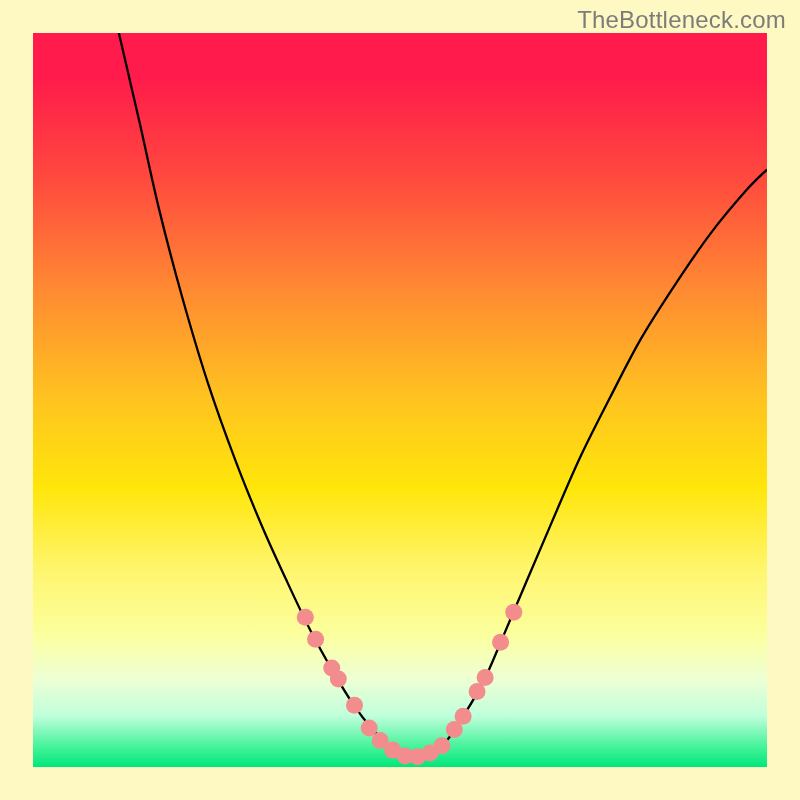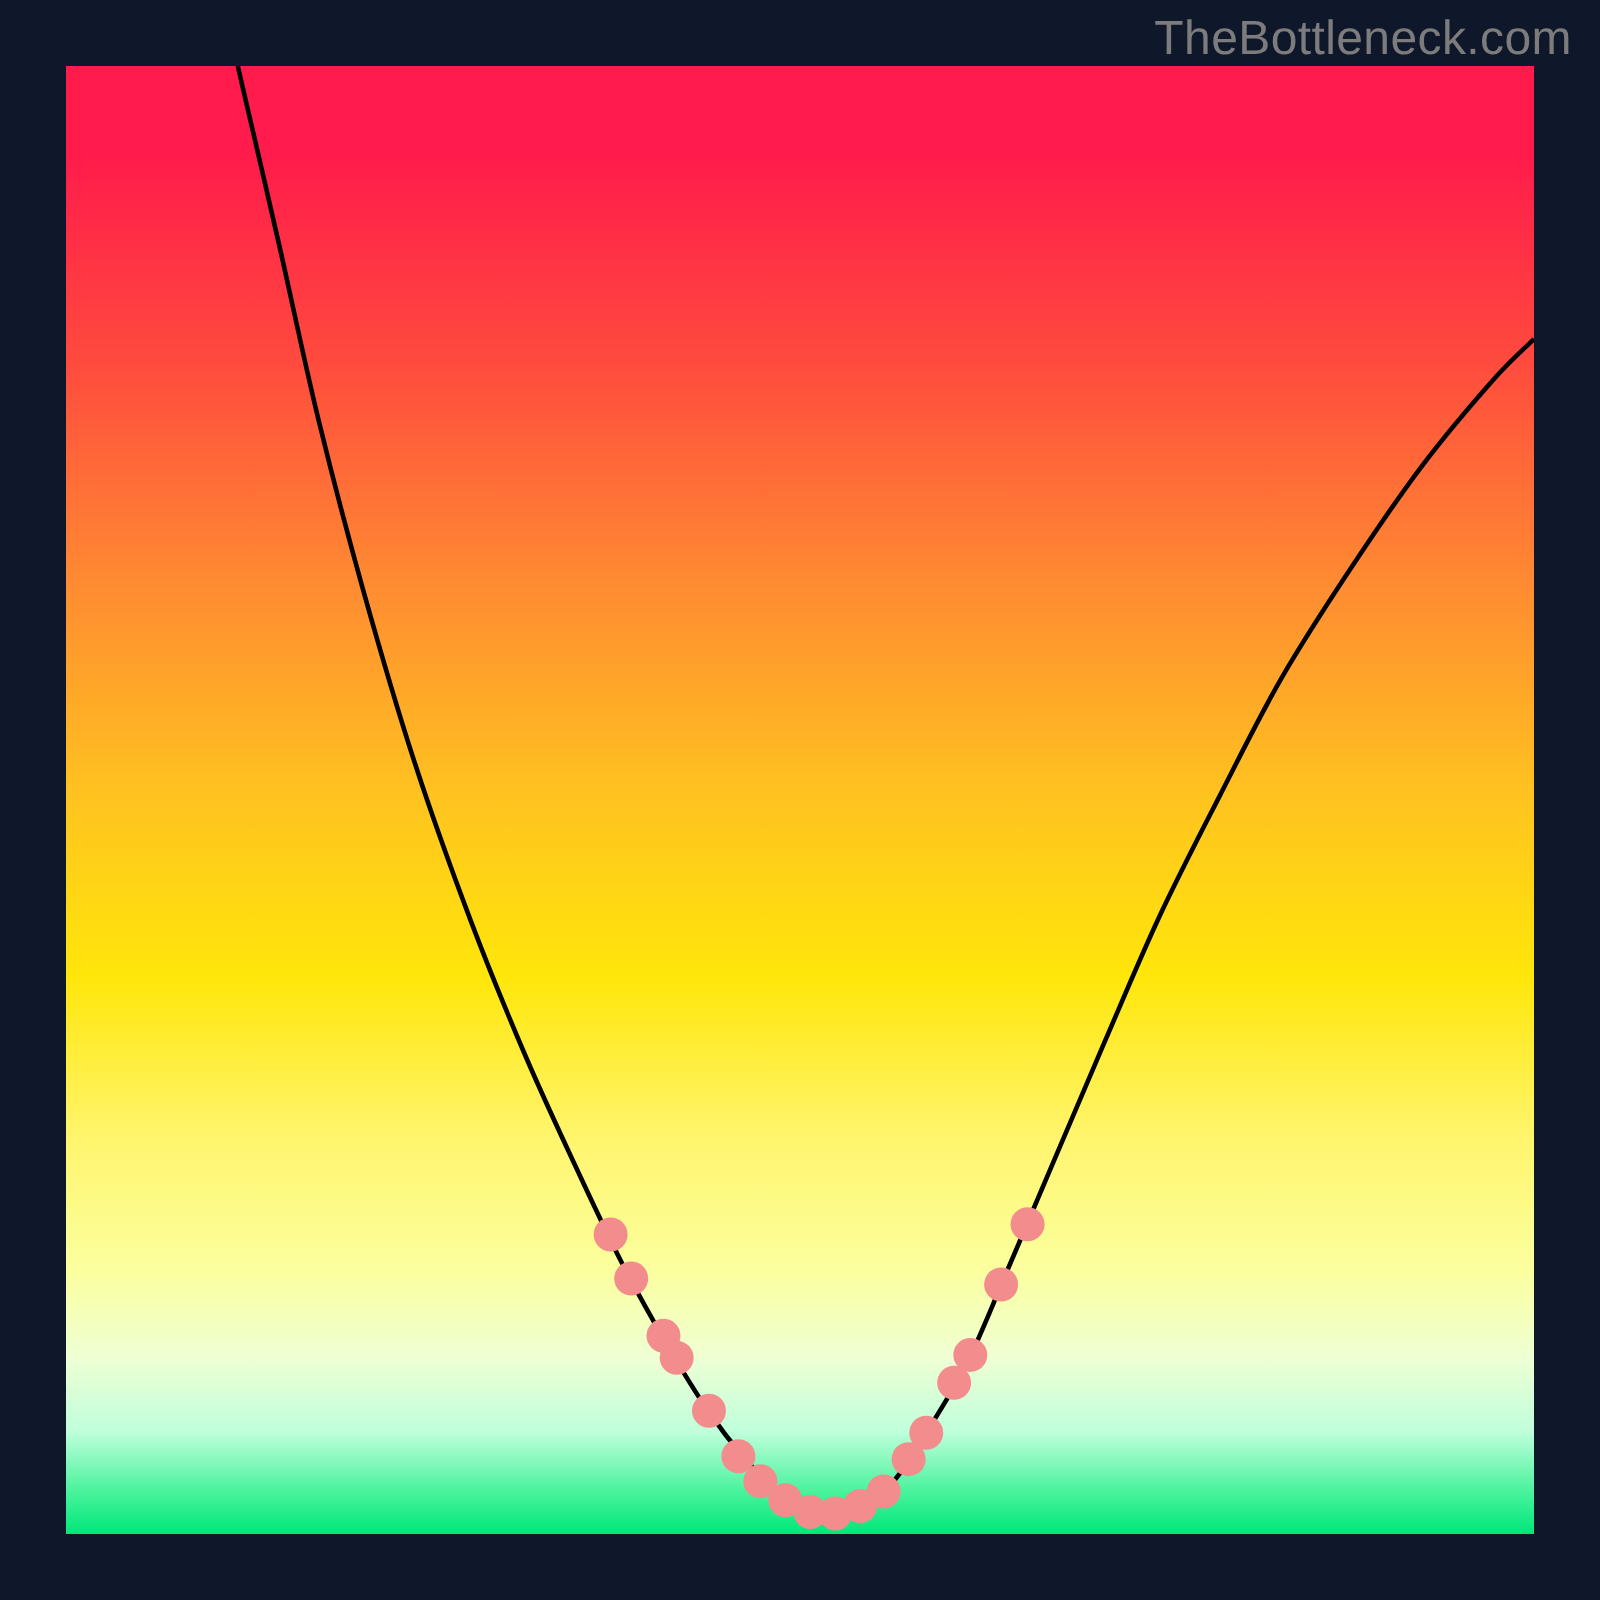--- a/index.html
+++ b/index.html
@@ -7,21 +7,21 @@
     padding: 0;
     width: 800px;
     height: 800px;
     overflow: hidden;
     background: #000;
     font-family: Arial, Helvetica, sans-serif;
   }
   .frame {
     position: absolute;
     inset: 0;
-    background: #0f172a;
+    background: #fef9c3;
   }
   .plot {
     position: absolute;
     left: 33px;
     top: 33px;
     width: 734px;
     height: 734px;
     background: linear-gradient(
       to bottom,
       #ff1b4b 0%,

